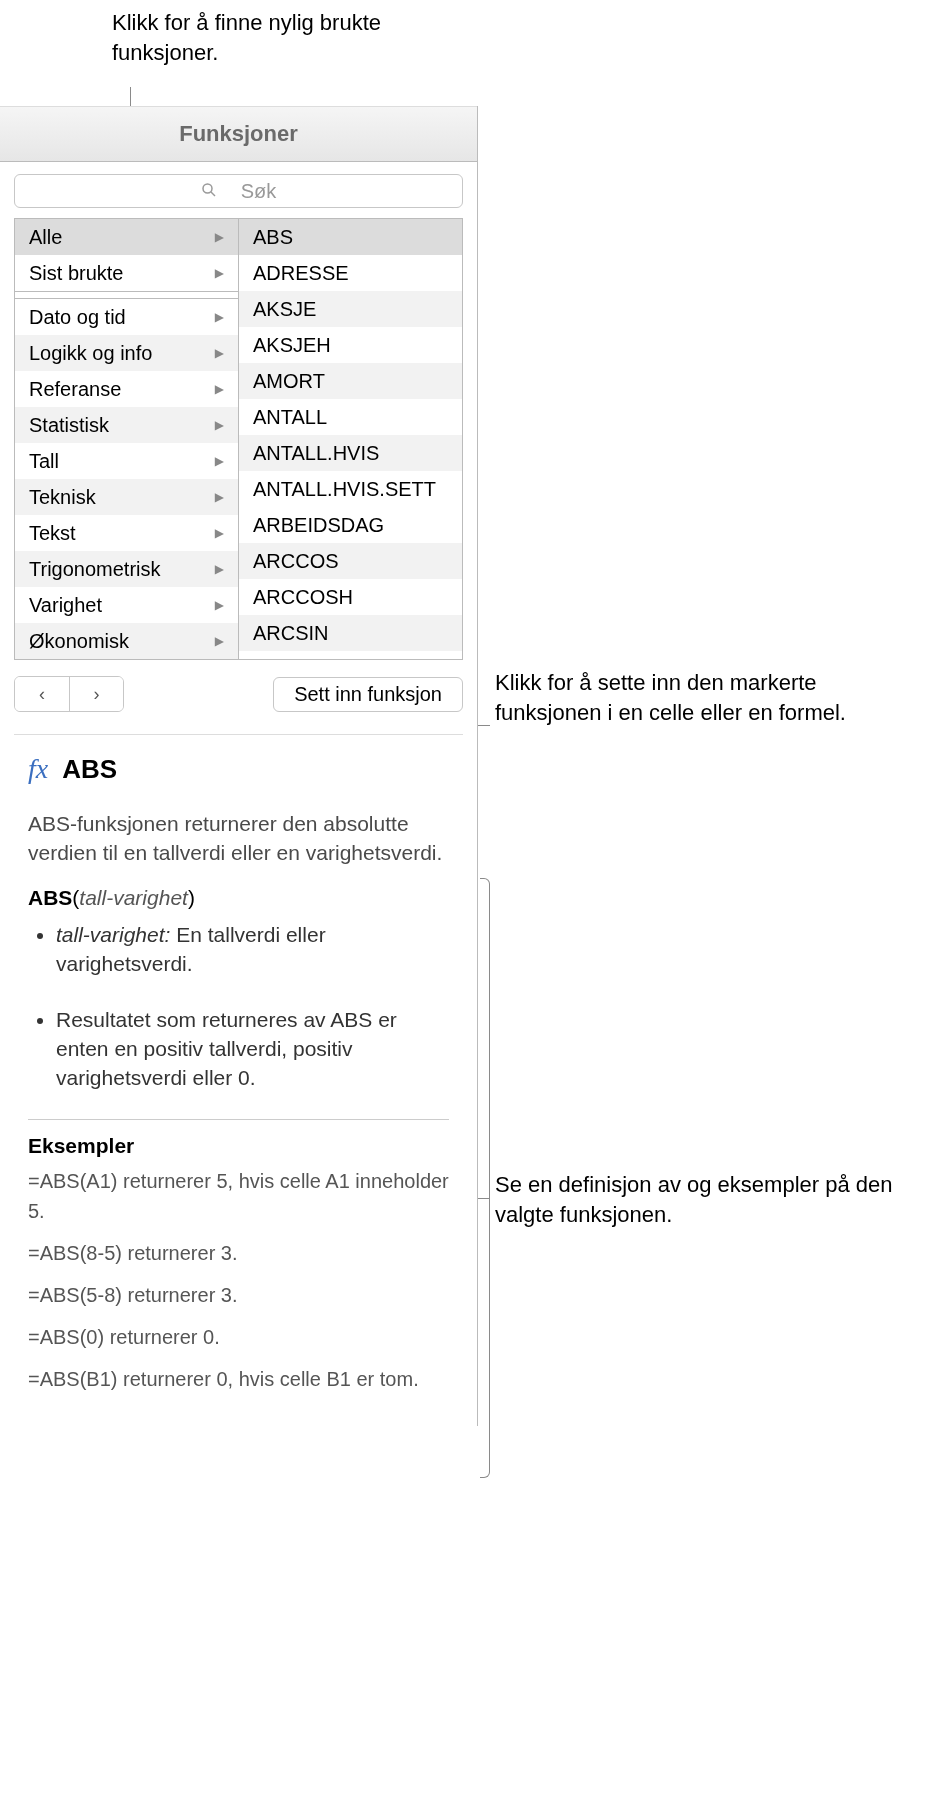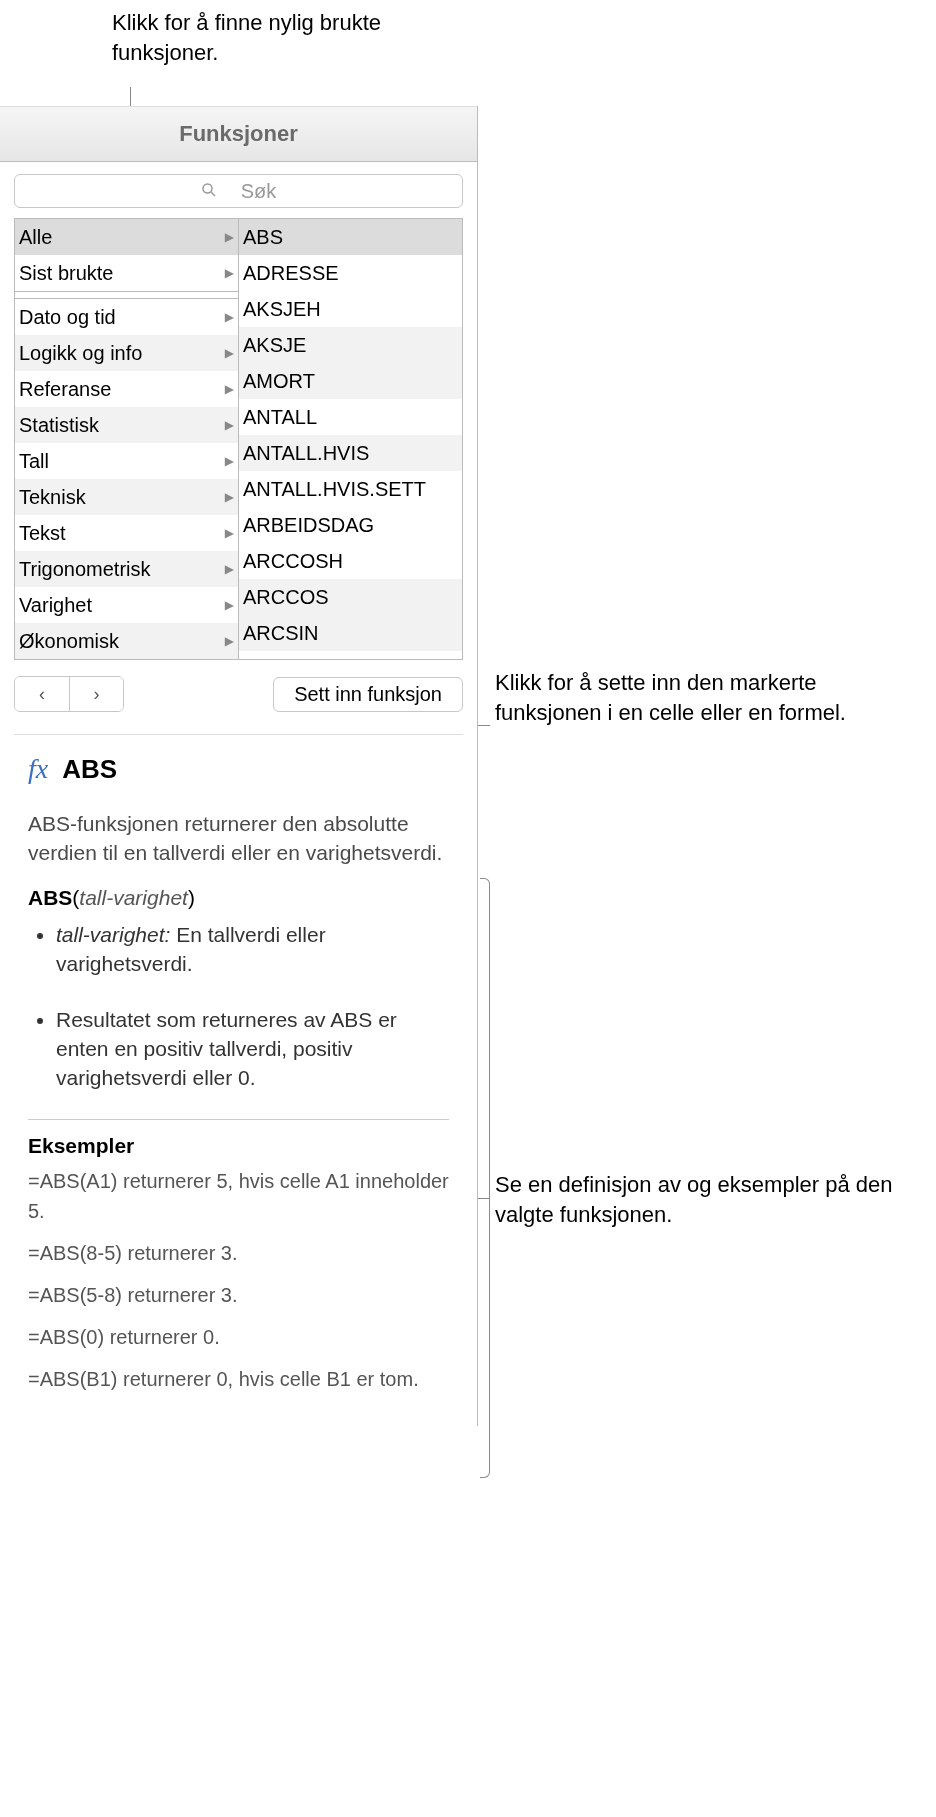--- a/index.html
+++ b/index.html
@@ -79,21 +79,21 @@
       flex: 1;
       display: flex;
       flex-direction: column;
     }
     .cat-col { border-right: 1px solid #bbb; }
     .row {
       display: flex;
       align-items: center;
       justify-content: space-between;
       height: 36px;
-      padding: 0 4px;
+      padding: 0 14px;
       font-size: 20px;
       color: #000;
     }
     .row.alt { background: #f2f2f2; }
     .row.sel { background: #dcdcdc; }
     .row .arrow { color: #888; font-size: 12px; }
     .sep {
       height: 8px;
       border-top: 1px solid #bbb;
       border-bottom: 1px solid #bbb;
@@ -250,46 +250,46 @@
           <span class="arrow">▶</span>
         </div>
     </div>
     <div class="fn-col">
       <div class="row sel">
           <span>ABS</span>
         </div>
       <div class="row">
           <span>ADRESSE</span>
         </div>
+      <div class="row alt">
+          <span>AKSJE</span>
+        </div>
       <div class="row">
           <span>AKSJEH</span>
         </div>
       <div class="row alt">
-          <span>AKSJE</span>
-        </div>
-      <div class="row alt">
           <span>AMORT</span>
         </div>
       <div class="row">
           <span>ANTALL</span>
         </div>
       <div class="row alt">
           <span>ANTALL.HVIS</span>
         </div>
       <div class="row">
           <span>ANTALL.HVIS.SETT</span>
         </div>
       <div class="row">
           <span>ARBEIDSDAG</span>
         </div>
+      <div class="row alt">
+          <span>ARCCOS</span>
+        </div>
       <div class="row">
           <span>ARCCOSH</span>
-        </div>
-      <div class="row alt">
-          <span>ARCCOS</span>
         </div>
       <div class="row alt">
           <span>ARCSIN</span>
         </div>
     </div>
   </div>
 
   <div class="under-browser">
     <div class="nav-btns">
       <div class="nav-btn">

